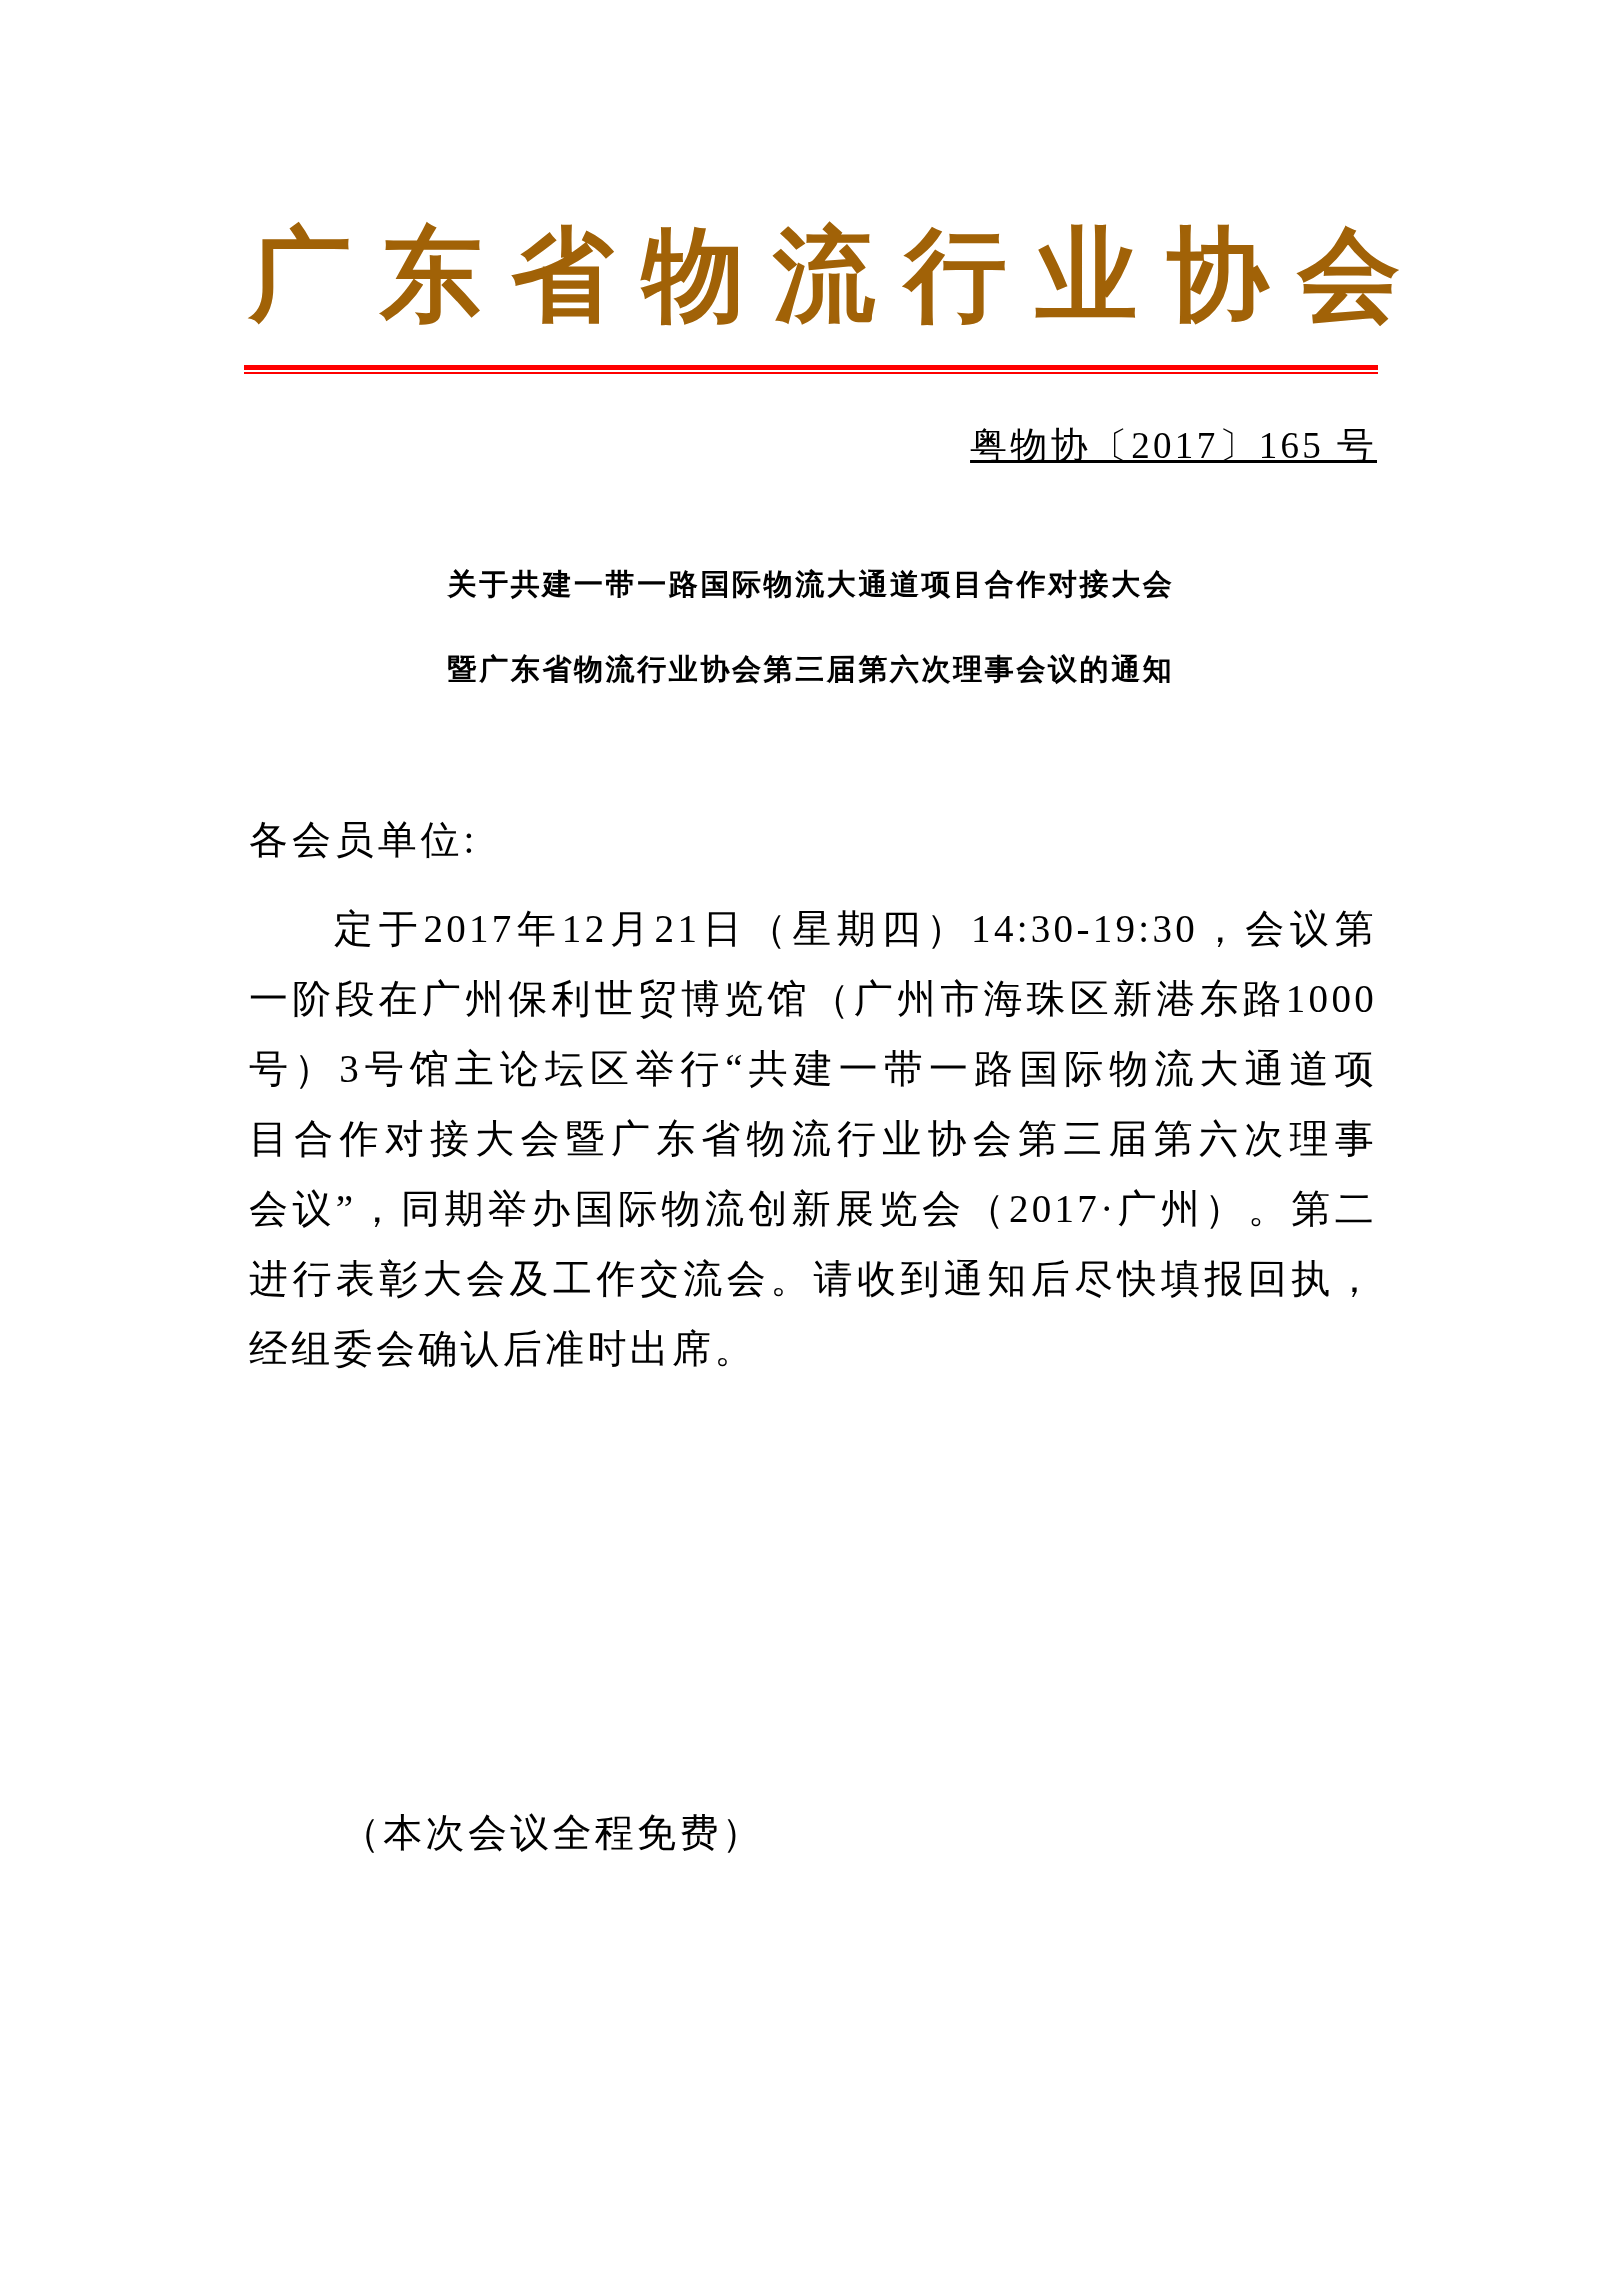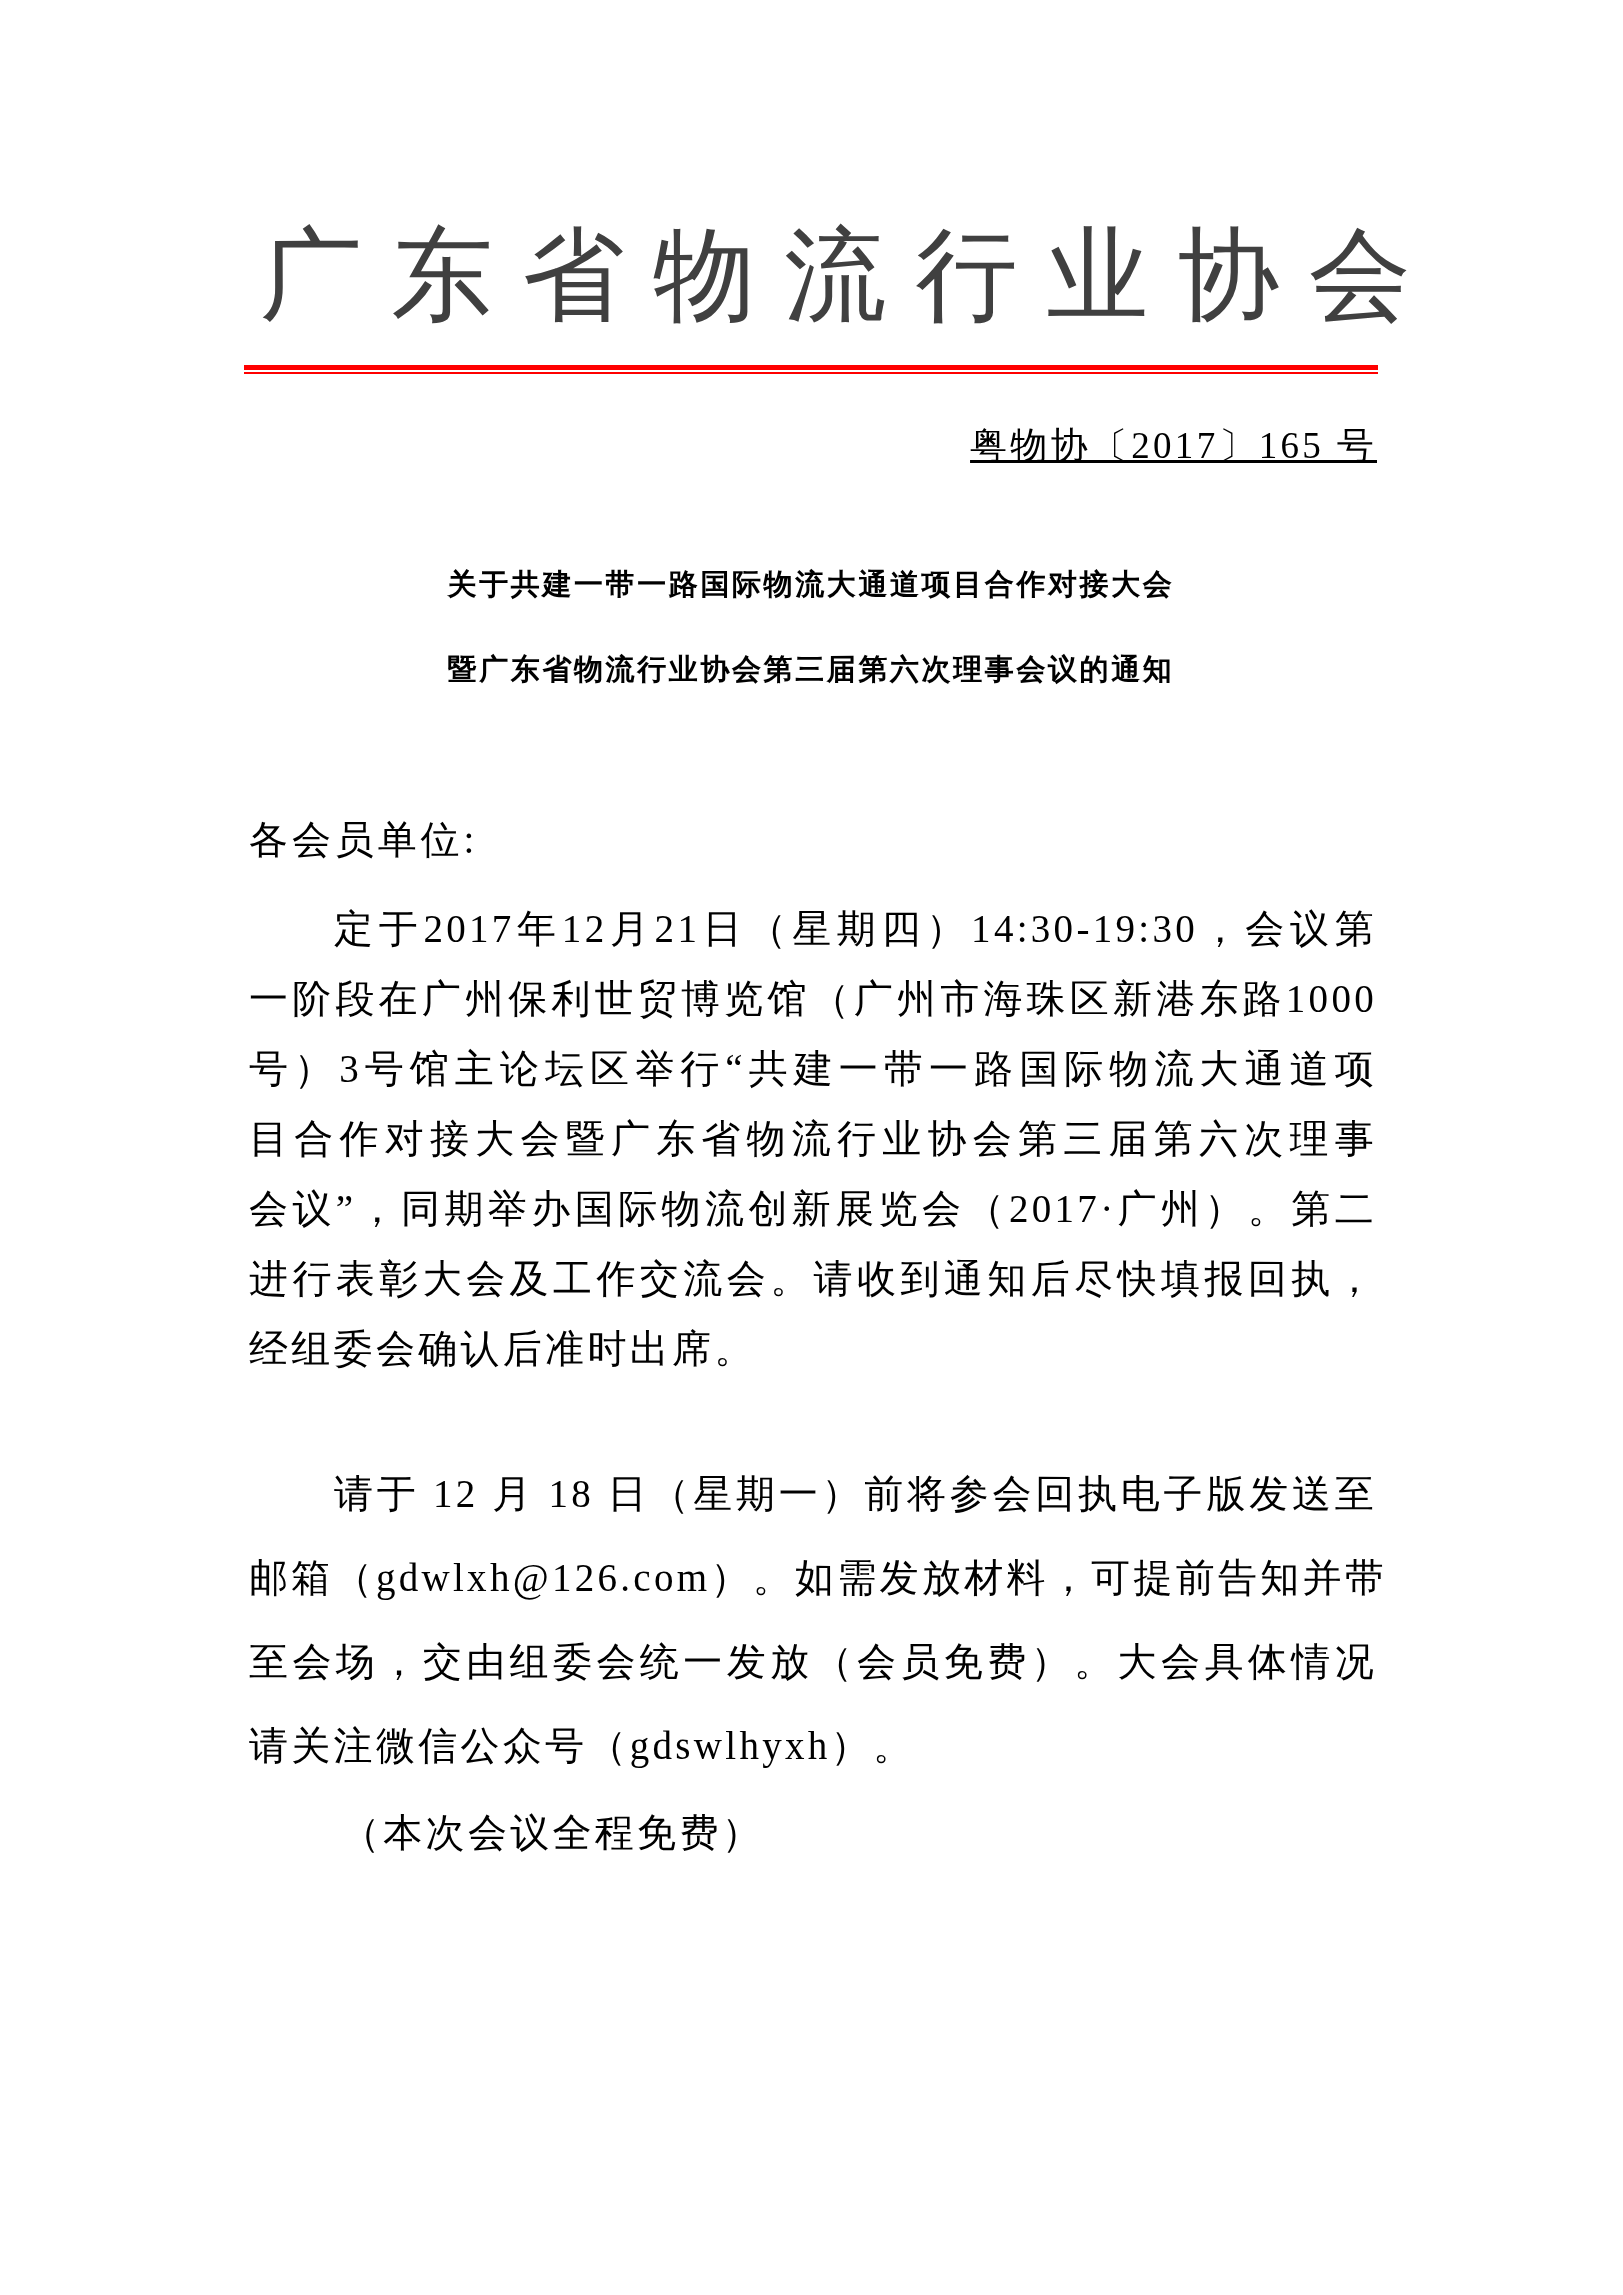--- a/index.html
+++ b/index.html
@@ -10,28 +10,28 @@
     height: 2295px;
     margin: 0 auto;
     background: #ffffff;
     font-family: "Liberation Serif", serif;
     color: #000000;
     overflow: hidden;
   }
   
   .org-title {
     position: absolute;
-    left: 260px;
+    left: 249px;
     top: 217px;
     width: 1152px;
     height: 124px;
     font-size: 102px;
     line-height: 118px;
-    font-weight: normal;
-    color: #404040;
+    font-weight: bold;
+    color: #a16207;
     white-space: nowrap;
     text-align: justify;
     text-align-last: justify;
     letter-spacing: 1.3px;
   }
   .rule {
     position: absolute;
     left: 244px;
     top: 365px;
     width: 1134px;
@@ -127,23 +127,17 @@
   <div class="para para-1">
       <div class="bline indent">定于2017年12月21日（星期四）14:30-19:30，会议第</div>
       <div class="bline">一阶段在广州保利世贸博览馆（广州市海珠区新港东路1000</div>
       <div class="bline">号）3号馆主论坛区举行“共建一带一路国际物流大通道项</div>
       <div class="bline">目合作对接大会暨广东省物流行业协会第三届第六次理事</div>
       <div class="bline">会议”，同期举办国际物流创新展览会（2017·广州）。第二</div>
       <div class="bline">进行表彰大会及工作交流会。请收到通知后尽快填报回执，</div>
       <div class="bline last">经组委会确认后准时出席。</div>
     </div>
 
-  <div class="para para-2">
-      <div class="bline indent">请于 12 月 18 日（星期一）前将参会回执电子版发送至</div>
-      <div class="bline">邮箱（gdwlxh@126.com）。如需发放材料，可提前告知并带</div>
-      <div class="bline">至会场，交由组委会统一发放（会员免费）。大会具体情况</div>
-      <div class="bline last">请关注微信公众号（gdswlhyxh）。</div>
-    </div>
 
   <div class="note-line">（本次会议全程免费）</div>
 
 </div>
 
 
 </body></html>

